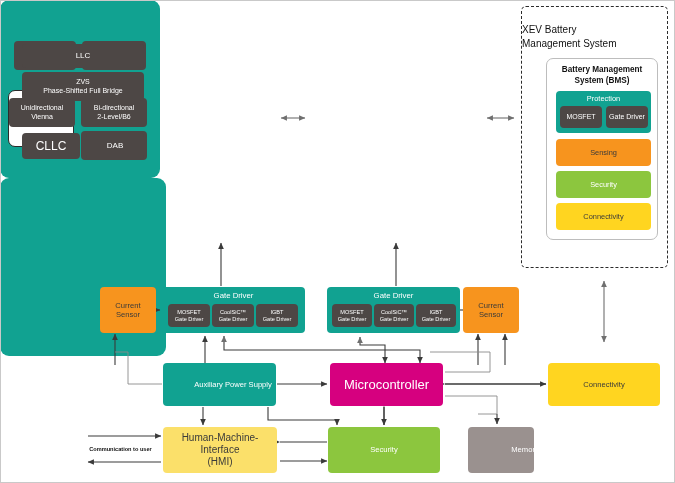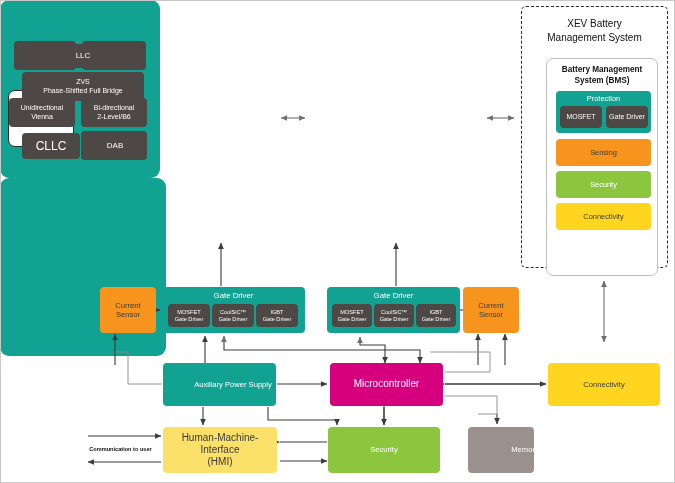--- a/index.html
+++ b/index.html
@@ -28,41 +28,41 @@
                  font-weight:bold; font-size:8.2px; color:#fff; letter-spacing:.1px; }
   .panel-sub { position:absolute; left:0; right:0; text-align:center;
                font-weight:bold; font-size:7.6px; color:#fff; }
   .chip { position:absolute; background:#4d4745; border-radius:4px; color:#fff;
           font-size:7px; display:flex; align-items:center; justify-content:center;
           text-align:center; line-height:1.2; padding:1px 2px; }
 
   
   .dashed { position:absolute; border:1.6px dashed #2b2b2b; border-radius:5px;
             background:transparent; }
-  .dashed-title { position:absolute; left:0; right:0; text-align:center;
-                  font-size:10px; color:#111; line-height:1.35; }
+  .dashed-title { position:absolute; left:0; right:0; 
+                  font-size:10px; color:#111; line-height:1.35;margin-top:6px; }
   .bms-card { position:absolute; background:#fff; border:1px solid #bdbdbd;
               border-radius:7px; }
   .bms-title { position:absolute; left:0; right:0; text-align:center;
                font-weight:bold; font-size:8.2px; color:#111; line-height:1.3; }
   .bms-prot { position:absolute; background:#11a291; border-radius:4px; }
   .bms-prot-title { position:absolute; left:0; right:0; text-align:center;
                     font-size:7.4px; color:#fff; }
   .bms-row { position:absolute; border-radius:4px; display:flex;
              align-items:center; justify-content:center;
              font-size:7.4px; color:#fff; }
 
   
   .gd { background:#11a291; border-radius:4px; }
   .gd-title { position:absolute; left:0; right:0; text-align:center;
               font-size:7.8px; color:#fff; }
 
   
   .orange { background:#f7941e; color:#3a3a3a; font-size:7.6px; }
-  .magenta { background:#d6007f; color:#fff; font-size:10px; }
+  .magenta { background:#d6007f; color:#fff; font-size:13px; }
   .teal    { background:#11a291; color:#fff; font-size:7.6px;padding-left:27px; }
   .yellow  { background:#ffd520; color:#3a3a3a; font-size:7.6px; }
   .yellowlt{ background:#fbe06a; color:#3a3a3a; font-size:10px; }
   .green   { background:#8cc63e; color:#fff; font-size:7.6px; }
   .gray    { background:#9a918f; color:#fff; font-size:7.6px;padding-left:48px; }
 
   .note { position:absolute; font-size:5.6px; font-weight:bold; color:#111;
           text-align:center; }
 
   svg.wires { position:absolute; left:0; top:0; width:675px; height:483px;
@@ -202,21 +202,21 @@
     </div>
     <div class="chip" style="left:86px; top:133px; width:58px; height:26px;">
       <span class="lbl" style="font-size:8px;">DAB</span>
     </div>
   </div>
 
   <div class="dashed" style="left:521px; top:6px; width:147px; height:262px;">
     <div class="dashed-title" style="top:10px;">XEV Battery<br>Management System</div>
   </div>
 
-  <div class="bms-card" style="left:546px; top:58px; width:112px; height:218px;">
+  <div class="bms-card" style="left:546px; top:58px; width:112px; height:182px;">
     <div class="bms-title" style="top:6px;">Battery Management<br>System (BMS)</div>
 
     <div class="bms-prot" style="left:9px; top:32px; width:95px; height:42px;">
       <div class="bms-prot-title" style="top:3px;">Protection</div>
       <div class="chip" style="left:4px; top:15px; width:42px; height:22px;">
         <span class="lbl">MOSFET</span>
       </div>
       <div class="chip" style="left:50px; top:15px; width:42px; height:22px;">
         <span class="lbl">Gate Driver</span>
       </div>

